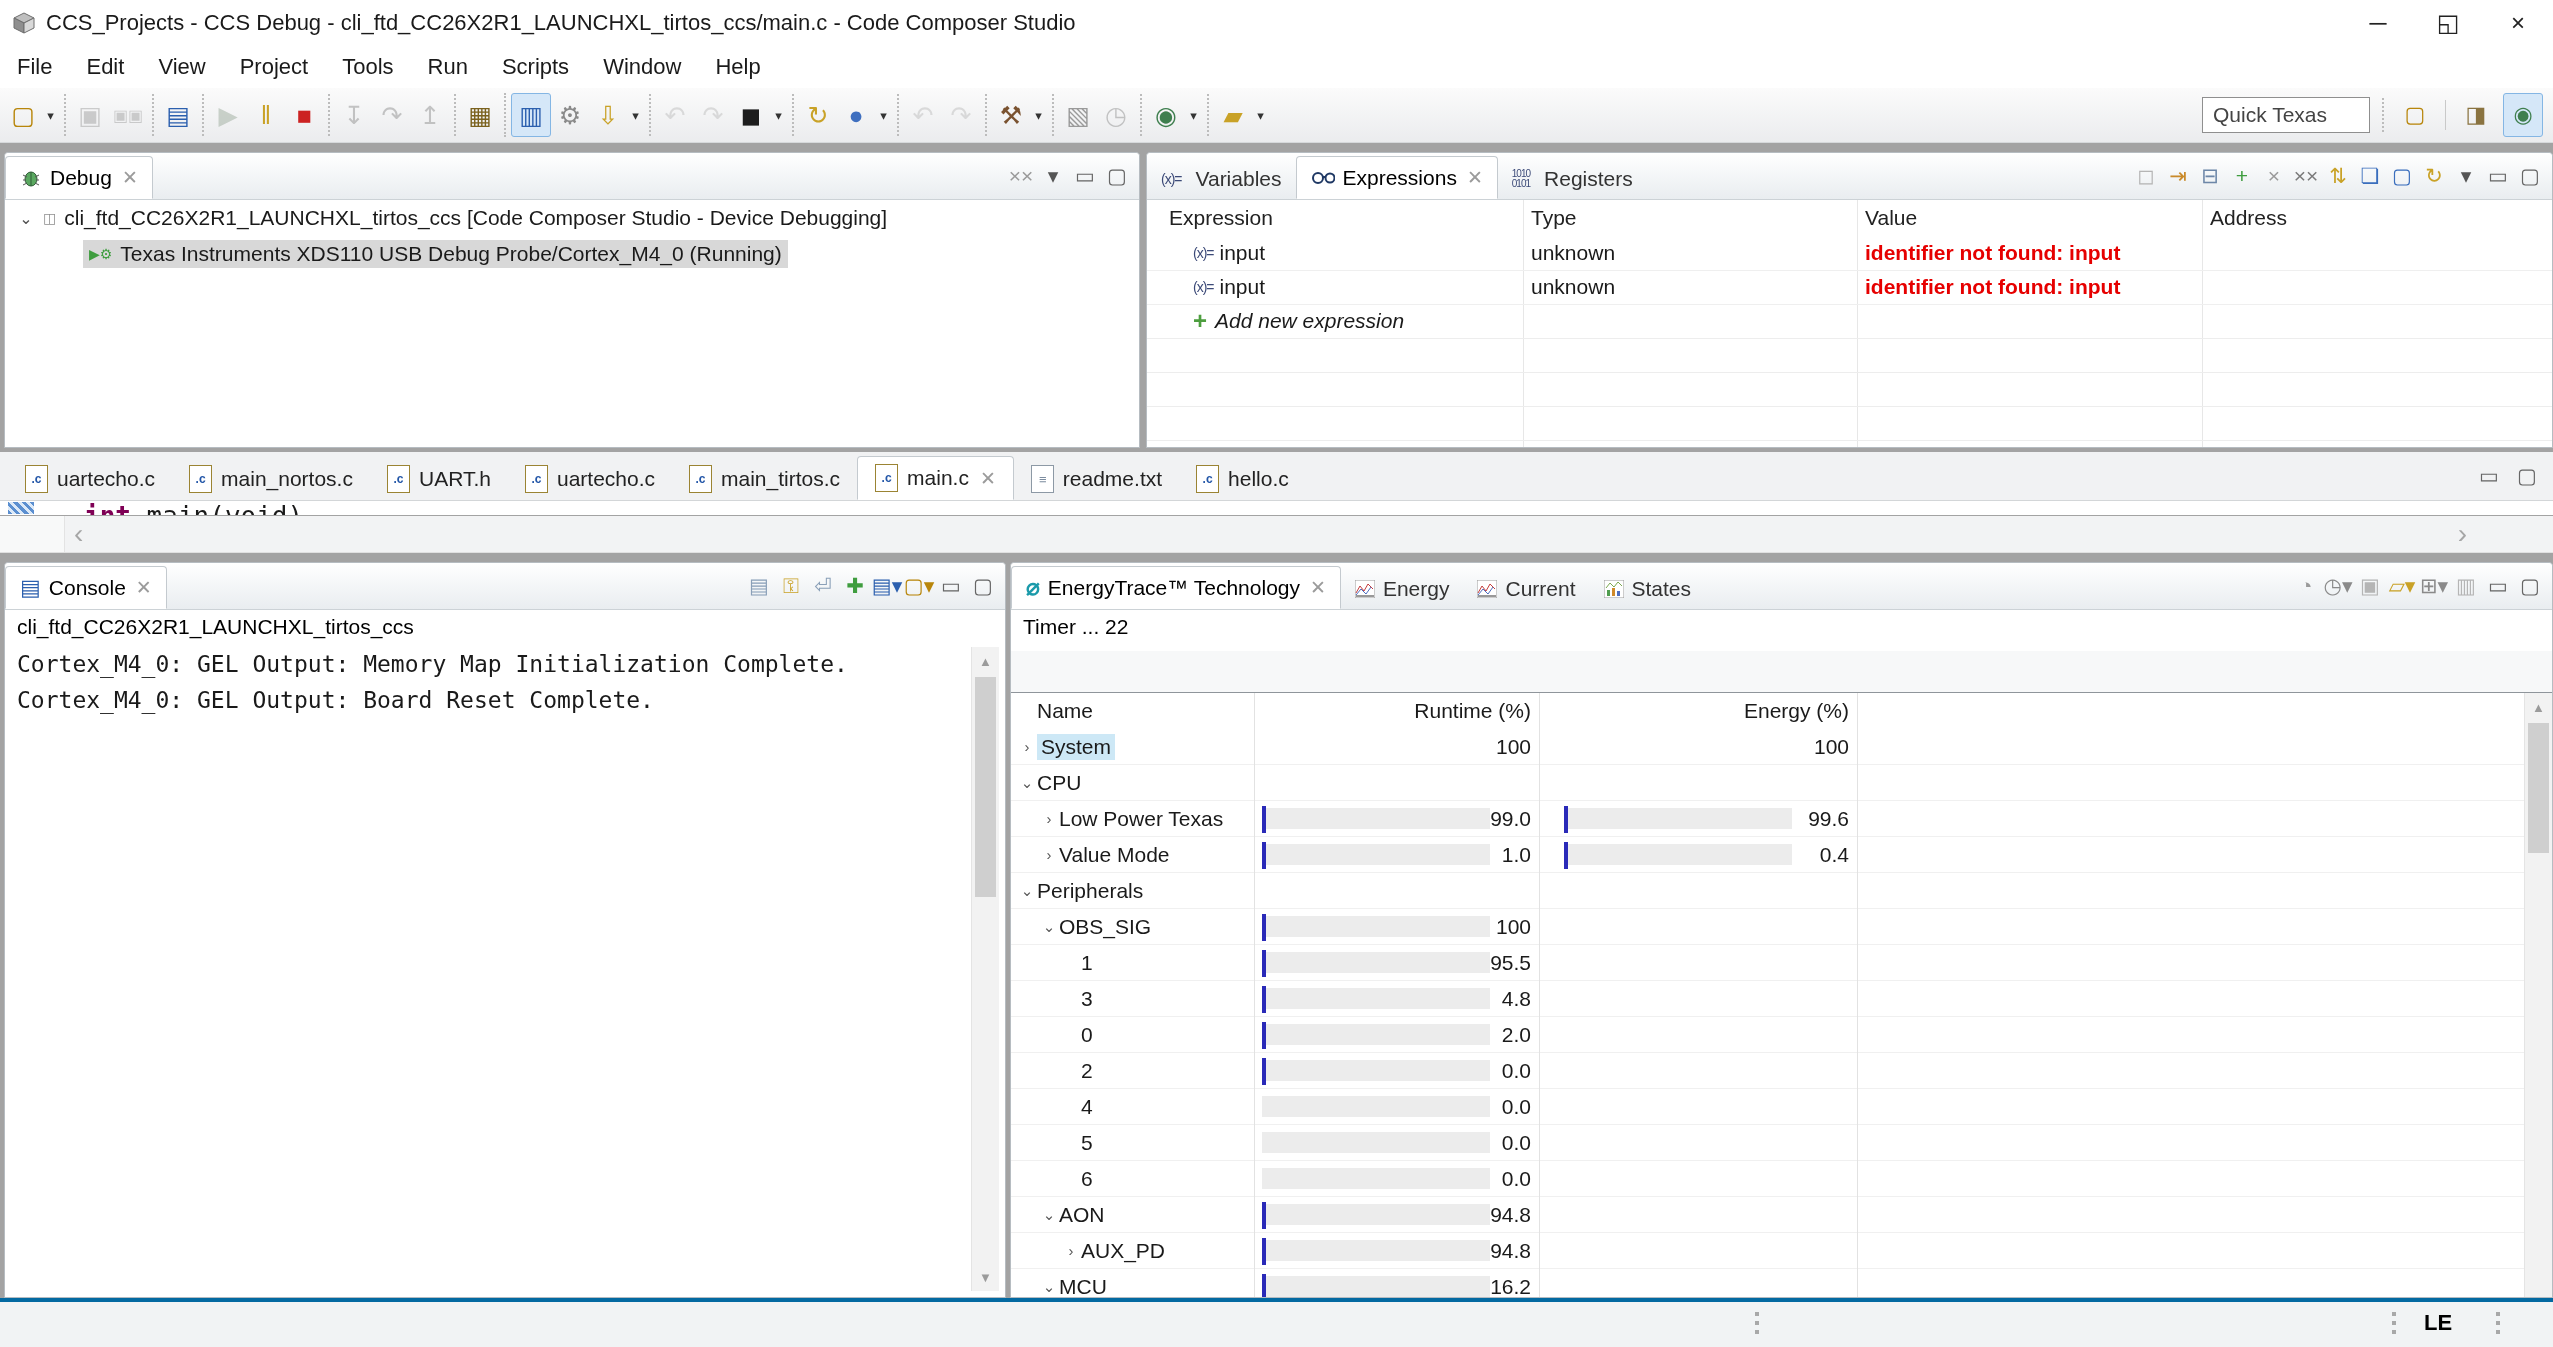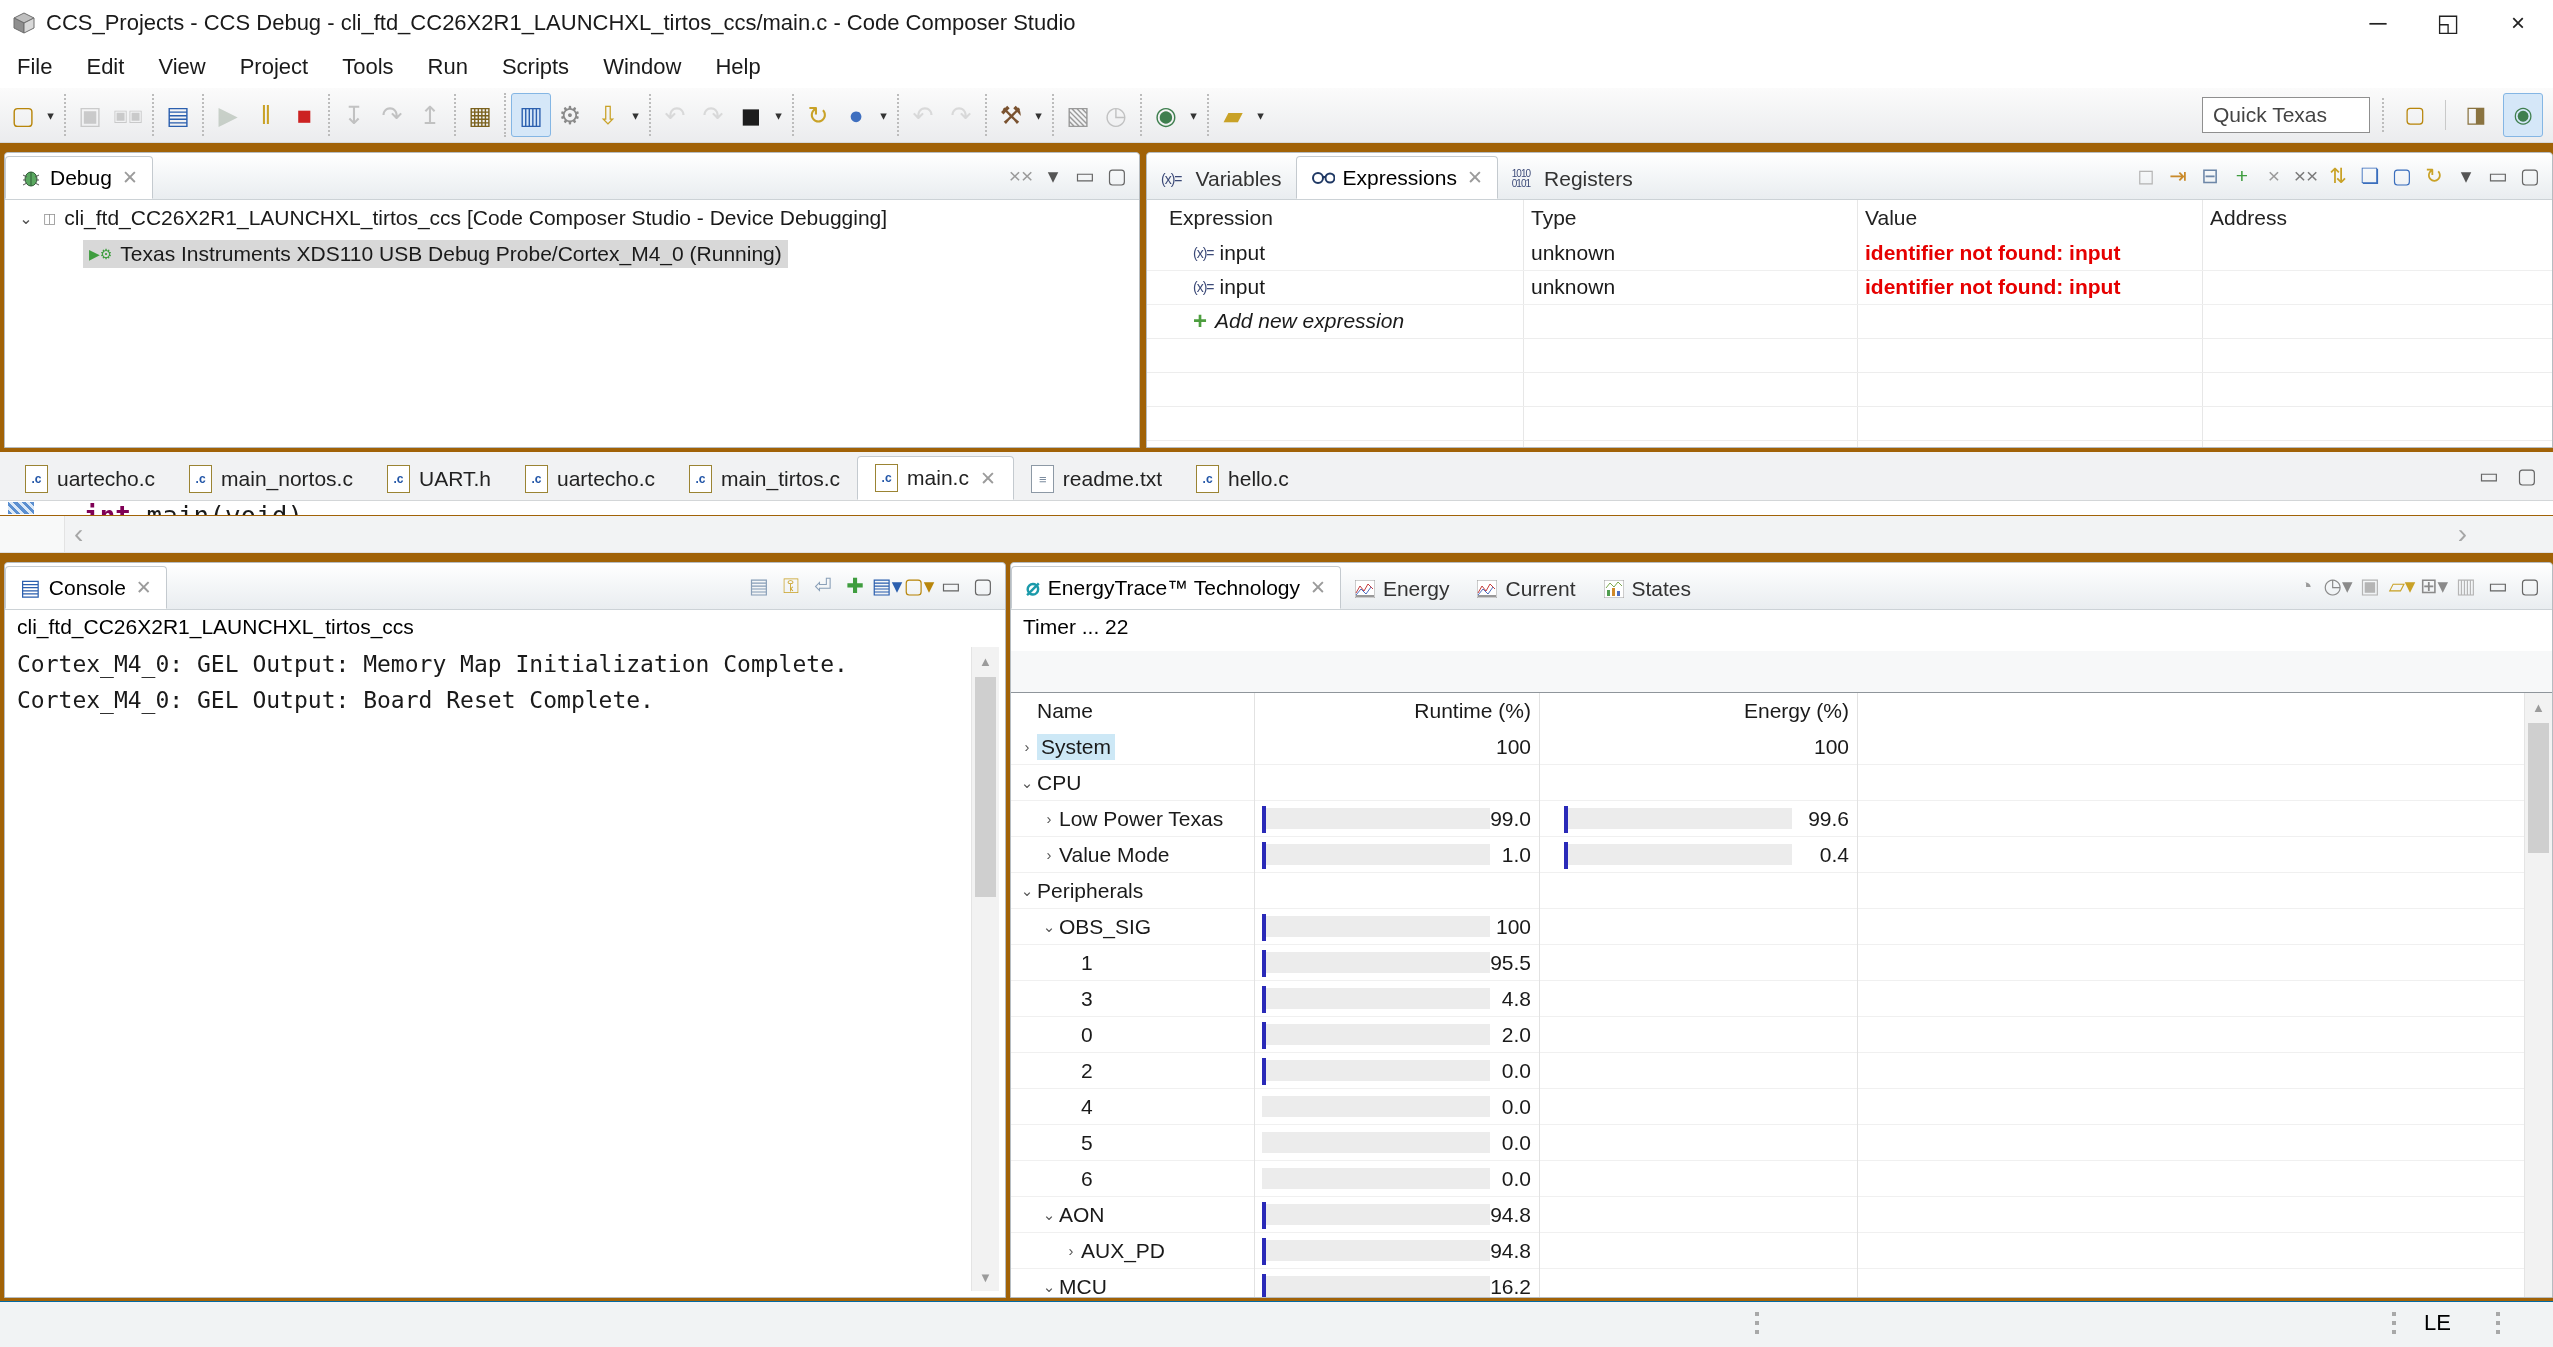--- a/index.html
+++ b/index.html
@@ -1,16 +1,16 @@
 <!DOCTYPE html>
 <html style="--cyan: #00ffff; --teal: #0f7f7f; --bar_border: #2a2ab8; --error: #e60000; --selection_blue: #cde8f6; --selection_grey: #d8d8d8; --toolbar_highlight: #d5e7f8;"><head>
 <meta charset="utf-8">
 <style>
   html,body{margin:0;padding:0;background:#dfe3e6;}
-  .app{position:relative;width:2553px;height:1347px;background:#a16207;overflow:hidden;
+  .app{position:relative;width:2553px;height:1347px;background:#a3a3a3;overflow:hidden;
        font-family:"Liberation Sans",sans-serif;color:#1a1a1a;outline:1px solid #9aa0a5;}
   
   .titlebar{position:absolute;left:0;top:0;right:0;height:46px;background:#fff;display:flex;align-items:center;font-size:22px;}
   .app-icon{margin:0 10px 0 12px;}
   .win-controls{margin-left:auto;display:flex;height:100%;}
   .win-btn{width:70px;height:100%;display:flex;align-items:center;justify-content:center;font-size:24px;color:#222;}
   .menubar{position:absolute;left:0;top:46px;right:0;height:42px;background:#fff;display:flex;align-items:center;font-size:22px;}
   .menu-item{padding:0 17px;}
   .toolbar{position:absolute;left:0;top:88px;right:0;height:54px;background:linear-gradient(#fbfbfb,#ebecee);
            border-bottom:1px solid #d6d9db;display:flex;align-items:center;padding:0 4px;}
@@ -88,21 +88,21 @@
   .parrow{color:#555;font-size:15px;width:20px;display:inline-block;text-align:center;}
   .sel-blue{background:var(--selection_blue,#cde8f6);}
   .bar{position:absolute;top:7px;width:228px;height:21px;background:#ececec;}
   .bar .fill{height:100%;box-sizing:border-box;border:2px solid #2a2ab8;min-width:3px;}
   .fill.cyan{background:var(--cyan,#00ffff);}
   .fill.teal{background:var(--teal,#0f7f7f);}
   .rnum{position:absolute;left:380px;width:140px;top:0;height:35px;display:flex;align-items:center;justify-content:flex-end;}
   .enum{position:absolute;left:698px;width:140px;top:0;height:35px;display:flex;align-items:center;justify-content:flex-end;}
   .pcol{position:absolute;width:1px;background:#e2e2e2;top:130px;bottom:0;}
   
-  .statusbar{position:absolute;left:0;right:0;bottom:0;height:45px;background:#f1f3f4;border-top:1px solid #0369a1;}
+  .statusbar{position:absolute;left:0;right:0;bottom:0;height:45px;background:#f1f3f4;border-top:4px solid #0369a1;font-weight:bold;}
   .grip{position:absolute;top:10px;width:4px;height:26px;
         background:repeating-linear-gradient(#a8a8a8 0 4px,transparent 4px 9px);}
   .le{position:absolute;top:8px;font-size:22px;color:#000;}
   svg{display:block;}
 </style>
 </head>
 <body>
 
 <div class="app">
 

